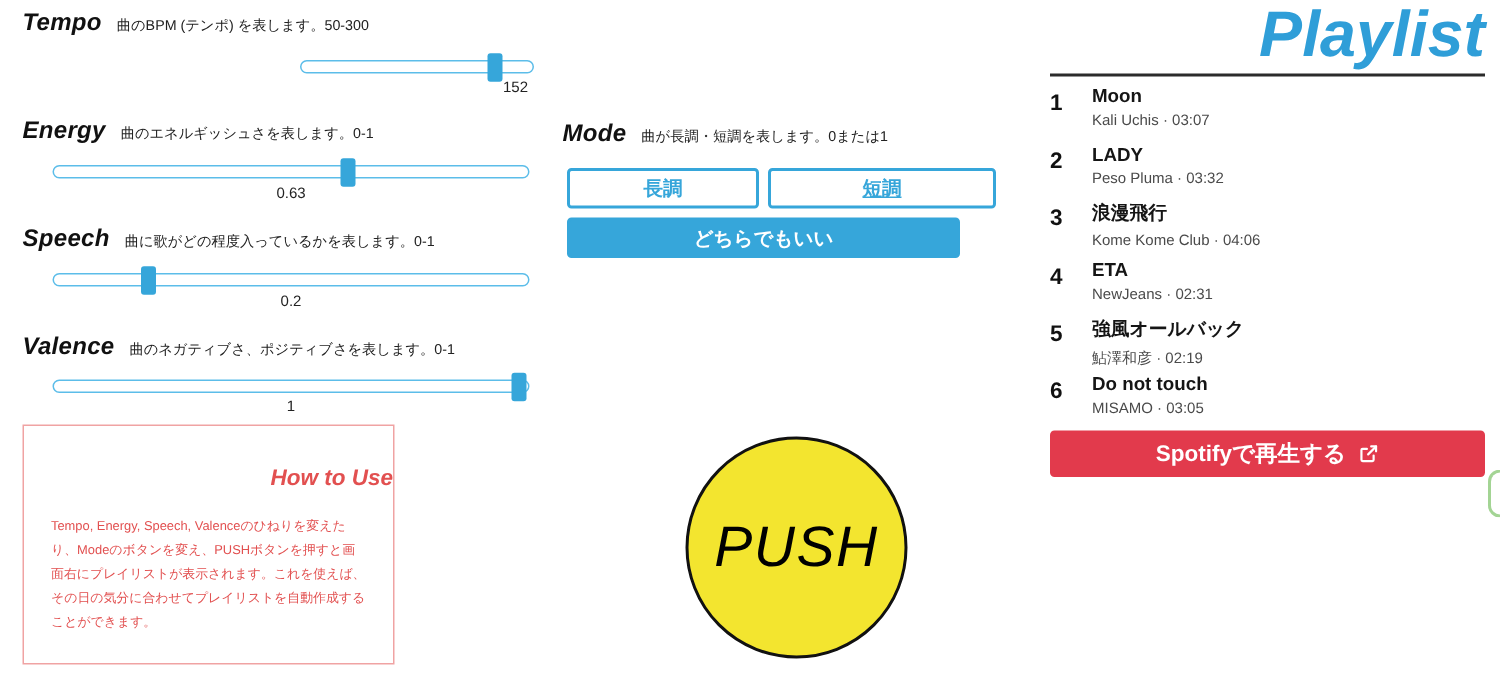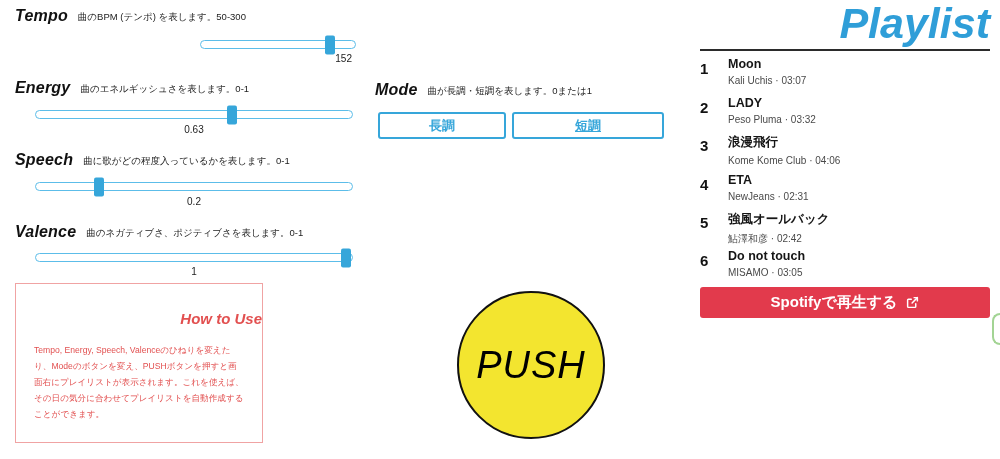--- a/index.html
+++ b/index.html
@@ -90,20 +90,21 @@
     <div class="handle" style="left: 98%;"></div>
   </div>
   <div class="slider-value" style="left:35px; top:266px; width:318px;">1</div>
 
   <div class="param-head" style="left:375px; top:81px;">
     <span class="param-label">Mode</span>
     <span class="param-desc">曲が長調・短調を表します。0または1</span>
   </div>
   <div class="mode-btn" style="left:378px; top:112px; width:128px;">長調</div>
   <div class="mode-btn" style="left:512px; top:112px; width:152px;text-decoration:underline;">短調</div>
+  <div class="mode-btn selected" style="left:378px; top:145px; width:262px;">どちらでもいい</div>
 
   <div class="howto">
     <div class="howto-title">How to Use</div>
     <div class="howto-body">Tempo, Energy, Speech, Valenceのひねりを変えたり、Modeのボタンを変え、PUSHボタンを押すと画面右にプレイリストが表示されます。これを使えば、その日の気分に合わせてプレイリストを自動作成することができます。</div>
   </div>
 
   <div class="push-btn">PUSH</div>
 
   <div class="playlist">
     <div class="playlist-title">Playlist</div>
@@ -138,21 +139,21 @@
       <div>
         <div class="track-title">ETA</div>
         <div class="track-meta"><span>NewJeans</span> <span>·</span> <span>02:31</span></div>
       </div>
     </div>
 
     <div class="track-row" style="top:211px;">
       <div class="track-num">5</div>
       <div>
         <div class="track-title">強風オールバック</div>
-        <div class="track-meta"><span>鮎澤和彦</span> <span>·</span> <span>02:42</span></div>
+        <div class="track-meta"><span>鮎澤和彦</span> <span>·</span> <span>02:19</span></div>
       </div>
     </div>
 
     <div class="track-row" style="top:249px;">
       <div class="track-num">6</div>
       <div>
         <div class="track-title">Do not touch</div>
         <div class="track-meta"><span>MISAMO</span> <span>·</span> <span>03:05</span></div>
       </div>
     </div>

